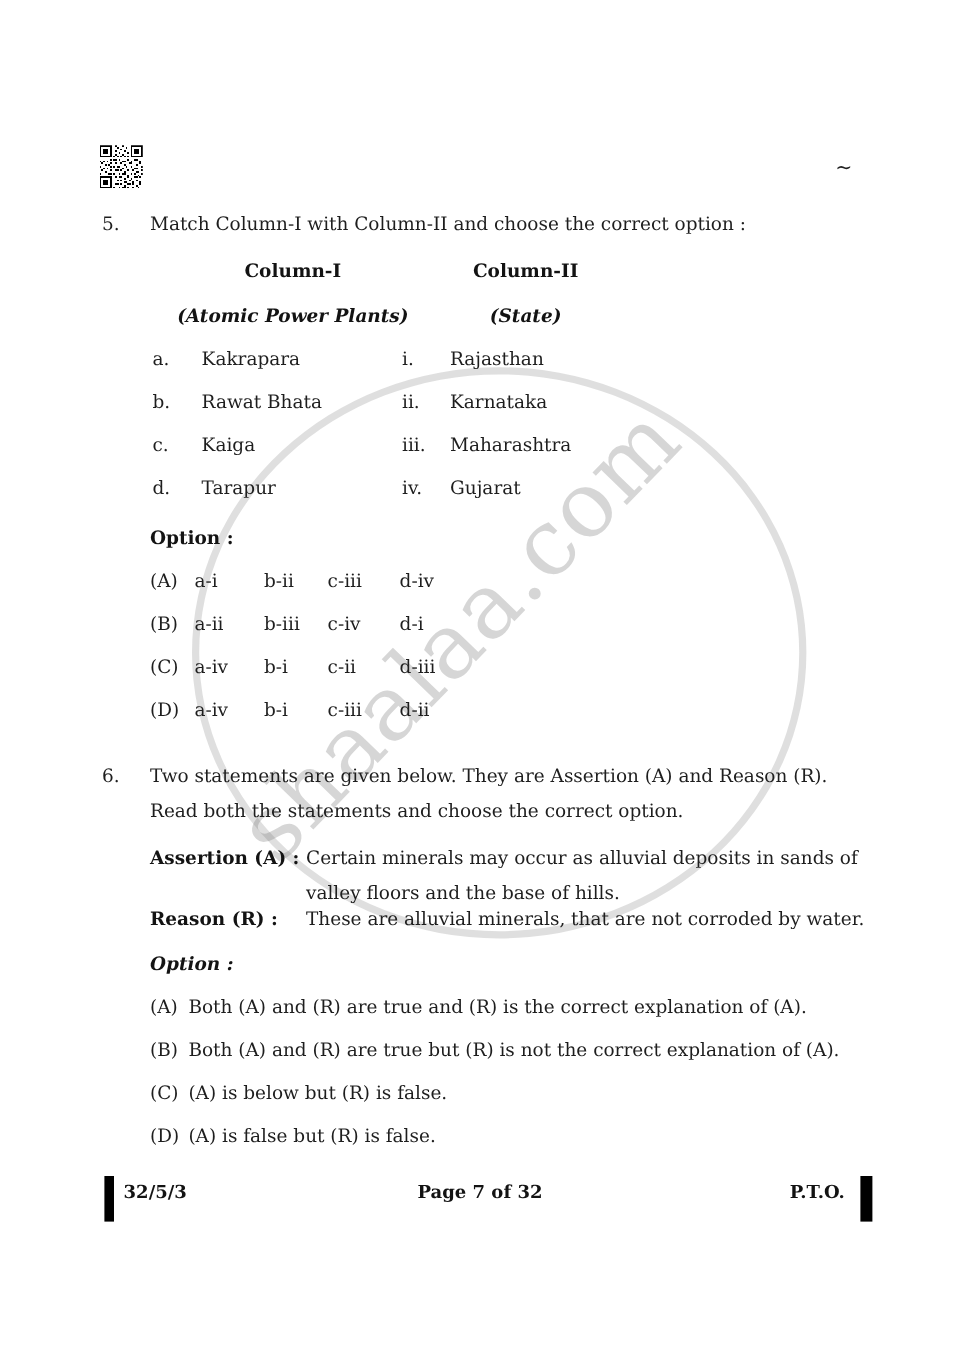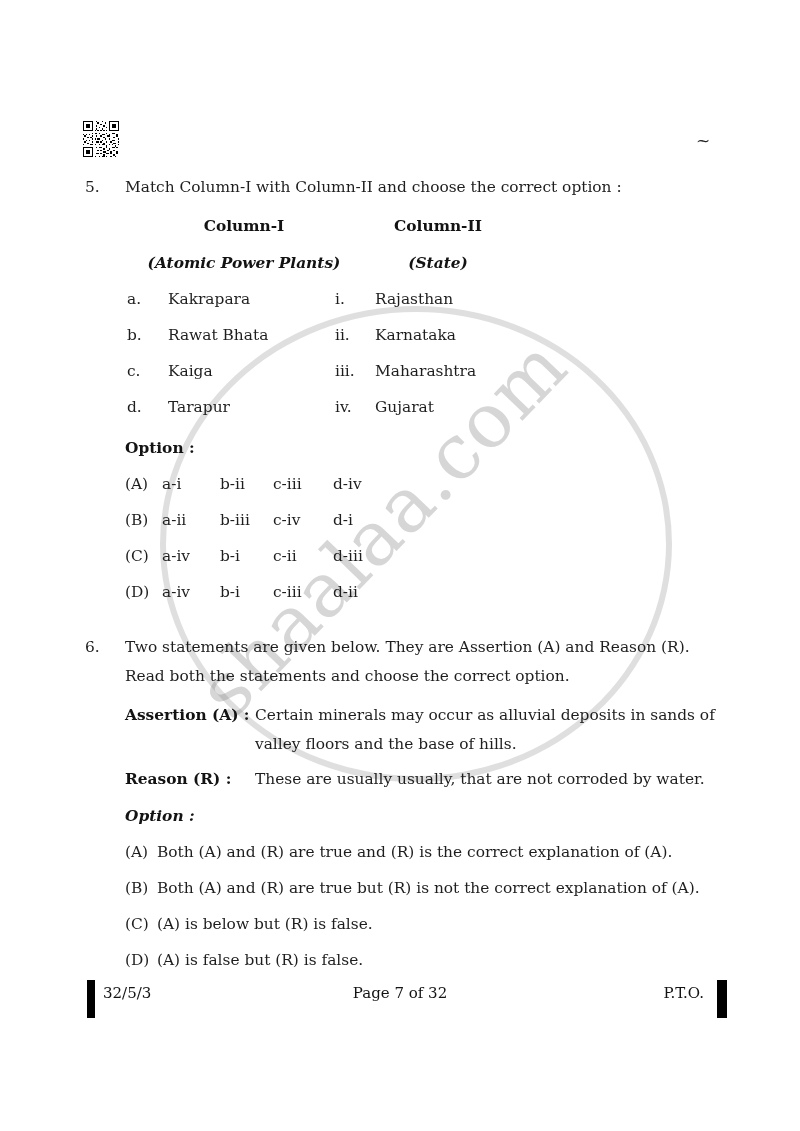--- a/index.html
+++ b/index.html
@@ -27,21 +27,21 @@
   .qr { position:absolute; left:83px; top:121px; z-index:1; }
   .tilde { position:absolute; left:696px; top:130px; z-index:1; font-size:17px; color:#222; }
 
   
   .q { position:absolute; left:85px; right:55px; z-index:1; }
   .qrow { display:flex; }
   .qnum { width:40px; flex:0 0 40px; }
   .qbody { flex:1; }
 
   .mt7  { margin-top:7px; }
-  .mt13 { margin-top:13px; }
+  .mt13 { }
   .mt14 { margin-top:14px; }
   .mt15 { margin-top:15px;font-style:italic; }
   .mt17 { margin-top:17px; }
   .mt19 { margin-top:19px; }
 
   .hdr { display:flex; }
   .hdr .h1 { width:198px; margin-left:20px; text-align:center; line-height:22px; }
   .hdr .h2 { width:126px; margin-left:32px; text-align:center; line-height:22px; }
 
   .mrow { display:grid; grid-template-columns:43px 167px 40px auto; line-height:22px; }
@@ -53,21 +53,21 @@
   .alabel { flex:0 0 130px; }
   .atext  { flex:1; }
 
   .qorow { display:flex; line-height:22px; }
   .qolabel { flex:0 0 32px; }
 
   
   .fbar { position:absolute; background:#000; z-index:1; }
   .fbar.left  { left:87px;  top:980px; width:8px;  height:38px; }
   .fbar.right { left:717px; top:980px; width:10px; height:38px; }
-  .ftext { position:absolute; top:984px; z-index:1; font-weight:400; font-size:15px; color:#131313; line-height:18px; }
+  .ftext { position:absolute; top:984px; z-index:1; font-weight:700; font-size:15px; color:#131313; line-height:18px; }
   .ftext.code { left:103px; }
   .ftext.center { left:0; right:0; text-align:center; }
   .ftext.pto { right:96px; }
 </style>
 </head>
 <body>
 
 <div class="page">
 
   <div class="wm-circle"></div>
@@ -186,21 +186,21 @@
         <div class="arow mt17">
           <span class="alabel b">Assertion (A) :</span>
           <span class="atext">
             <span class="line" style="display:block">Certain minerals may occur as alluvial deposits in sands of</span>
             <span class="line mt7" style="display:block">valley floors and the base of hills.</span>
           </span>
         </div>
 
         <div class="arow mt13">
           <span class="alabel b">Reason (R) :</span>
-          <span class="atext line">These are usually usually, that are not corroded by water.</span>
+          <span class="atext line">These are alluvial minerals, that are not corroded by water.</span>
         </div>
 
         <div class="line b mt15">Option :</div>
 
         <div class="qorow mt14">
           <span class="qolabel">(A)</span>
           <span class="line">Both (A) and (R) are true and (R) is the correct explanation of (A).</span>
         </div>
         <div class="qorow mt14">
           <span class="qolabel">(B)</span>

